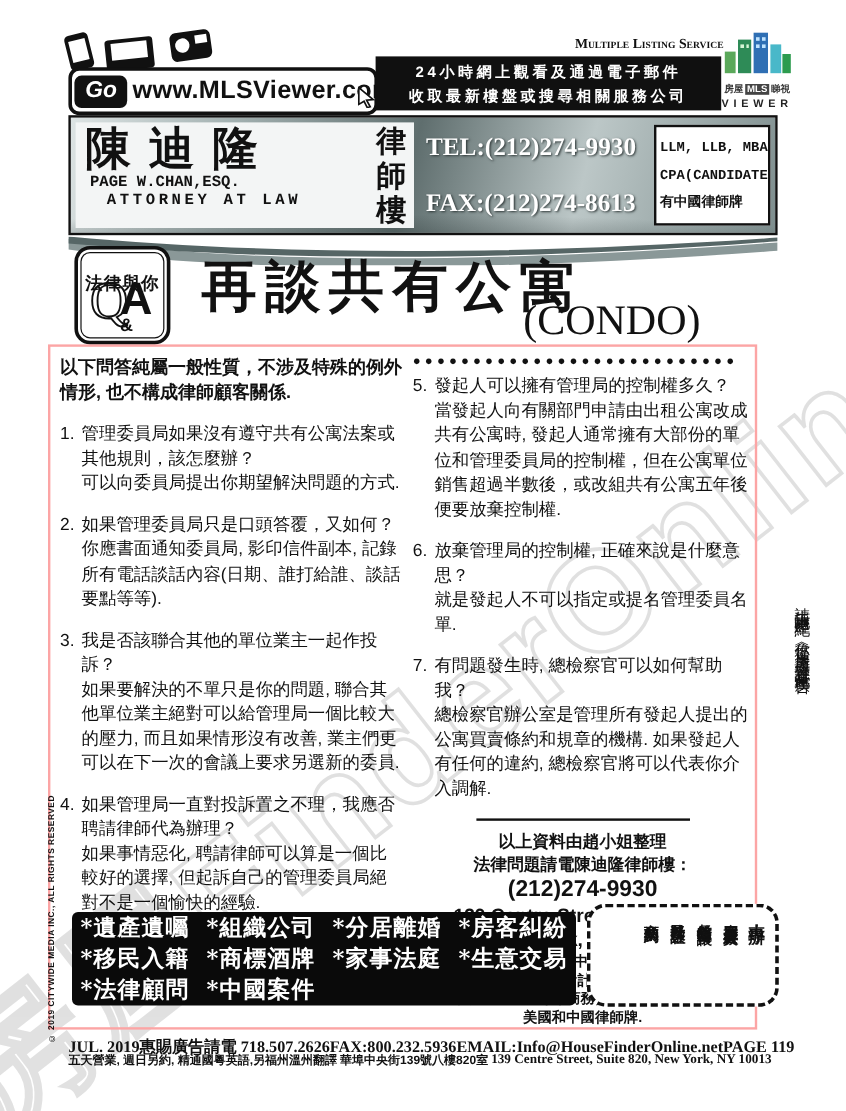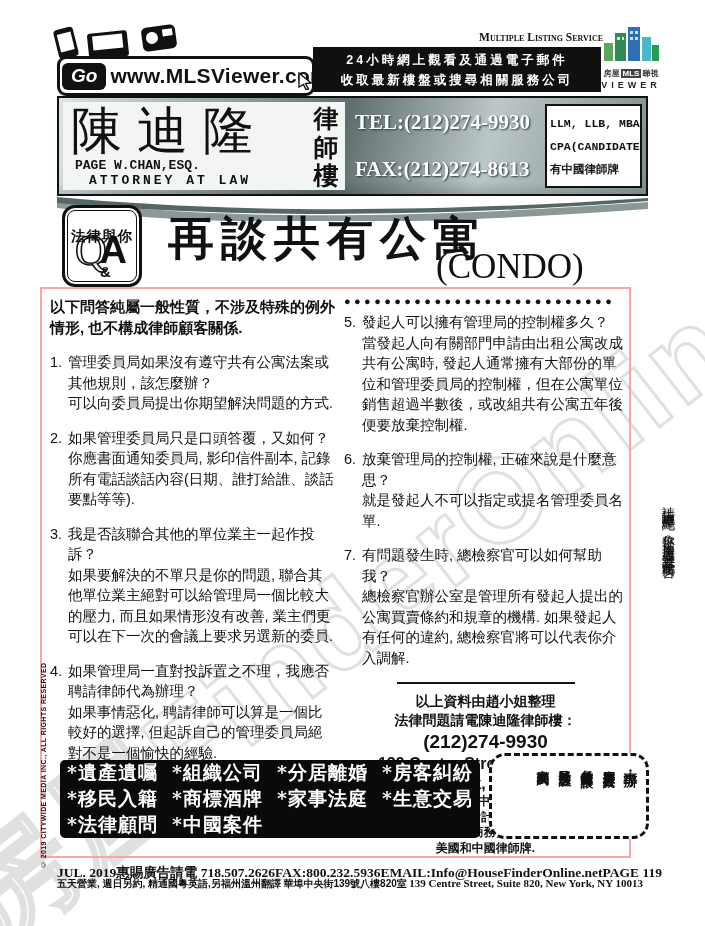--- a/index.html
+++ b/index.html
@@ -36,21 +36,21 @@
   .logo-row{display:flex;justify-content:center;align-items:center;gap:1px;margin-top:1px;}
   .logo-row .cn{font-size:8px;font-weight:bold;color:#333;}
   .logo-row .mls{font-size:8px;font-weight:bold;color:#fff;background:#444;padding:0 2px;}
   .logo-viewer{font-size:9px;font-weight:bold;letter-spacing:4px;color:#222;margin-top:1px;}
   
   .header-box{left:57px;top:96px;width:591px;height:100px;border:2px solid #111;box-sizing:border-box;
     background:linear-gradient(104deg,#dde4e4 0%,#a3b1b1 22%,#5f6e6e 48%,#bcc7c7 72%,#7e8e8e 100%);}
   .header-box::after{content:"";position:absolute;left:0;bottom:0;width:100%;height:30px;
     background:radial-gradient(120% 160% at 40% 160%,rgba(30,42,42,.55),rgba(30,42,42,0) 70%);}
   .firm-panel{position:absolute;left:4px;top:4px;width:282px;height:88px;background:#f3f5f5;z-index:3;}
-  .firm-cn{font-family:"DejaVu Serif",serif;font-weight:normal;font-size:51px;letter-spacing:15px;
+  .firm-cn{font-family:"DejaVu Serif",serif;font-weight:bold;font-size:38px;letter-spacing:15px;
     line-height:1.05;margin:2px 0 0 8px;white-space:nowrap;}
   .firm-en1{font-family:"Liberation Mono",monospace;font-weight:bold;font-size:13px;margin-left:12px;}
   .firm-en2{font-family:"Liberation Mono",monospace;font-weight:bold;font-size:13px;letter-spacing:3px;margin-left:26px;}
   .firm-suffix{position:absolute;right:4px;top:2px;width:30px;text-align:center;font-weight:bold;
     font-size:25px;line-height:28.5px;}
   .tel-line{position:absolute;left:296px;top:12px;z-index:3;color:#fff;font-family:"Liberation Serif",serif;
     font-weight:bold;font-size:21px;text-shadow:1px 1px 2px #2c3535;white-space:nowrap;}
   .fax-line{position:absolute;left:296px;top:59px;z-index:3;color:#fff;font-family:"Liberation Serif",serif;
     font-weight:bold;font-size:21px;text-shadow:1px 1px 2px #2c3535;white-space:nowrap;}
   .cred-panel{position:absolute;right:4px;top:6px;width:97px;height:84px;background:#fff;

